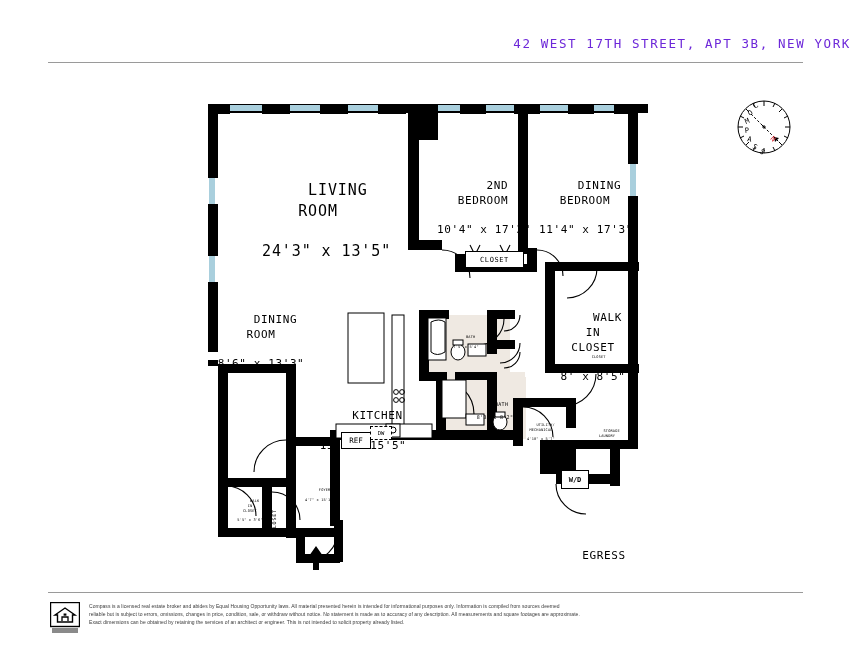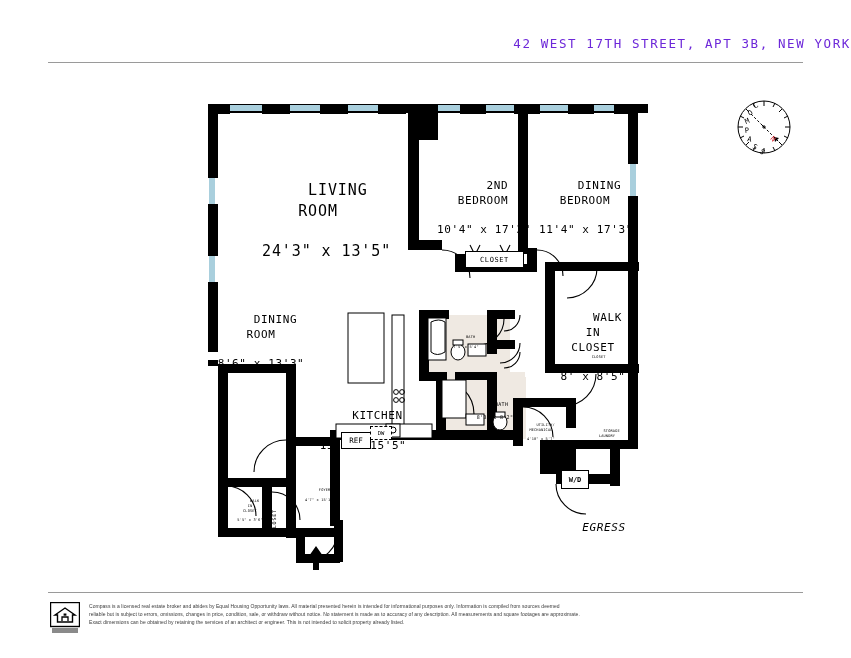--- a/index.html
+++ b/index.html
@@ -312,21 +312,21 @@
     <span>CLOSET</span>
     <span class="dim">7'8" x 3'10"</span>
   </div>
 
   <div class="boxlbl" style="left:465px;top:251px;width:57px;height:15px;font-size:7px;letter-spacing:.6px;">CLOSET</div>
 
   <div class="vert" style="left:271px;top:492px;height:40px;">CLOSET</div>
 
   <div class="boxlbl" style="left:561px;top:470px;width:26px;height:17px;font-size:7px;font-weight:bold;">W/D</div>
 
-  <div class="lbl med" style="left:574px;top:521px;width:60px;font-style:italic;">EGRESS</div>
+  <div class="lbl med" style="left:574px;top:549px;width:60px;">EGRESS</div>
 
   <div class="boxlbl" style="left:341px;top:432px;width:28px;height:15px;font-size:7.5px;">REF</div>
 
   <div class="boxlbl" style="left:370px;top:426px;width:20px;height:12px;font-size:5.5px;border-style:dashed;border-width:1px;">DW</div>
 
   <div id="compass">
     <svg width="70" height="70" viewBox="0 0 70 70" xmlns="http://www.w3.org/2000/svg">
       <circle cx="35" cy="35" r="26" fill="none" stroke="#000" stroke-width="1"></circle>
       <g stroke="#000" stroke-width="1">
         <line x1="35" y1="9" x2="35" y2="14"></line>

